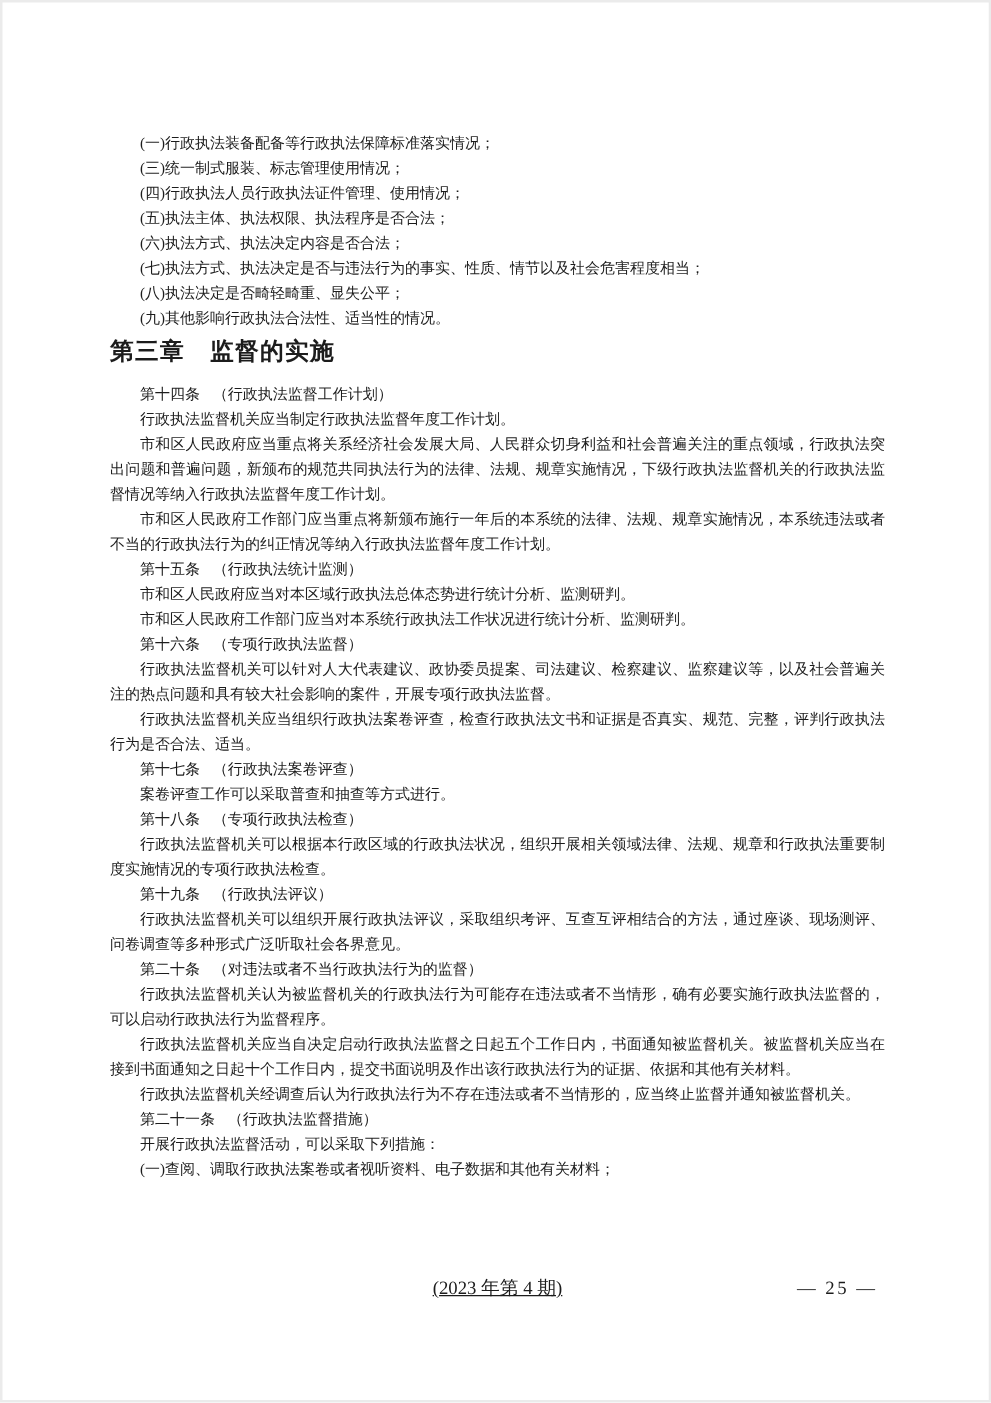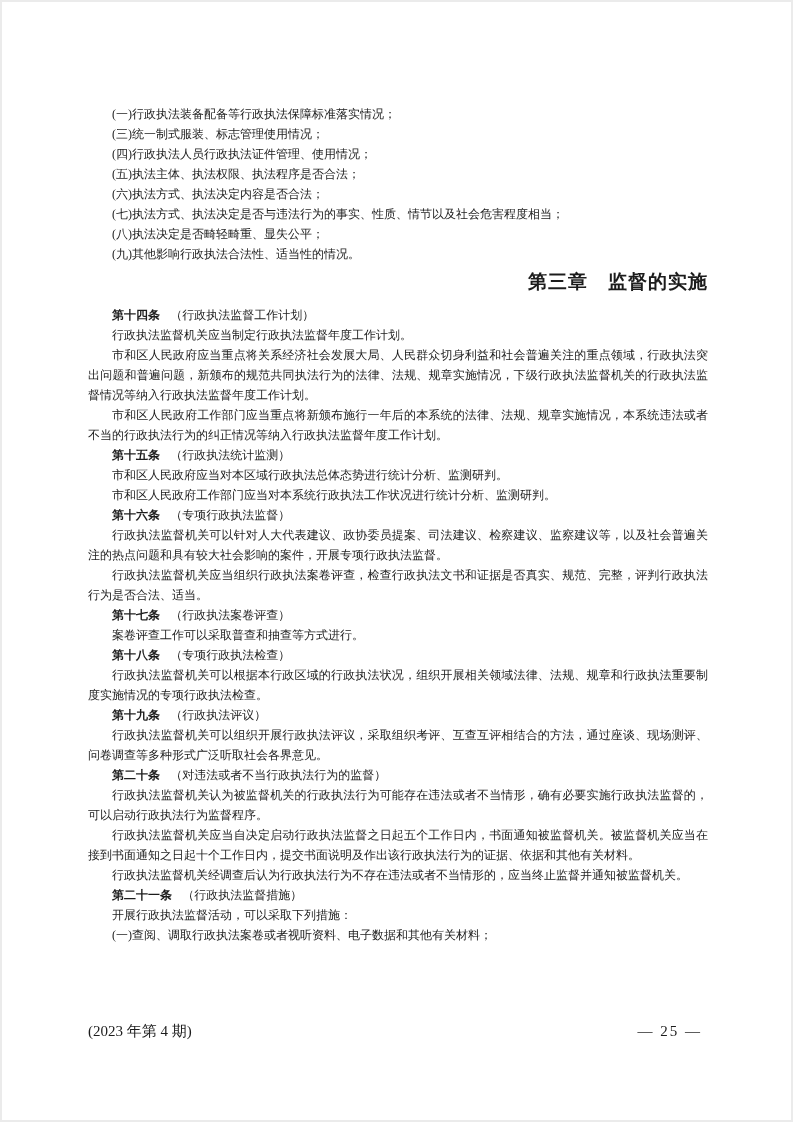--- a/index.html
+++ b/index.html
@@ -23,37 +23,37 @@
   .para {
     margin: 0;
     font-size: 12px;
     line-height: 20px;
     text-align: justify;
     text-indent: 2em;
   }
   .chapter-heading {
     font-size: 19px;
     font-weight: 700;
-    text-align: right;
+    text-align: left;
     text-indent: 0;
     line-height: 24px;
     margin: 6px 0 11px 0;
     letter-spacing: 1px;
   }
-  .art-num { font-weight: 700; }
+  .art-num { font-weight: 400; }
   .art-title { margin-left: 0.85em; }
   .footer {
     position: absolute;
     left: 88px;
     top: 1021px;
     width: 620px;
     font-size: 15px;
     line-height: 20px;
   }
-  .issue { margin: 0; }
+  .issue { text-align: center; margin: 0; text-decoration: underline; }
   .pagenum {
     position: absolute;
     right: 6px;
     top: 0;
     margin: 0;
     letter-spacing: 2px;
   }
 </style>
 </head>
 <body>

